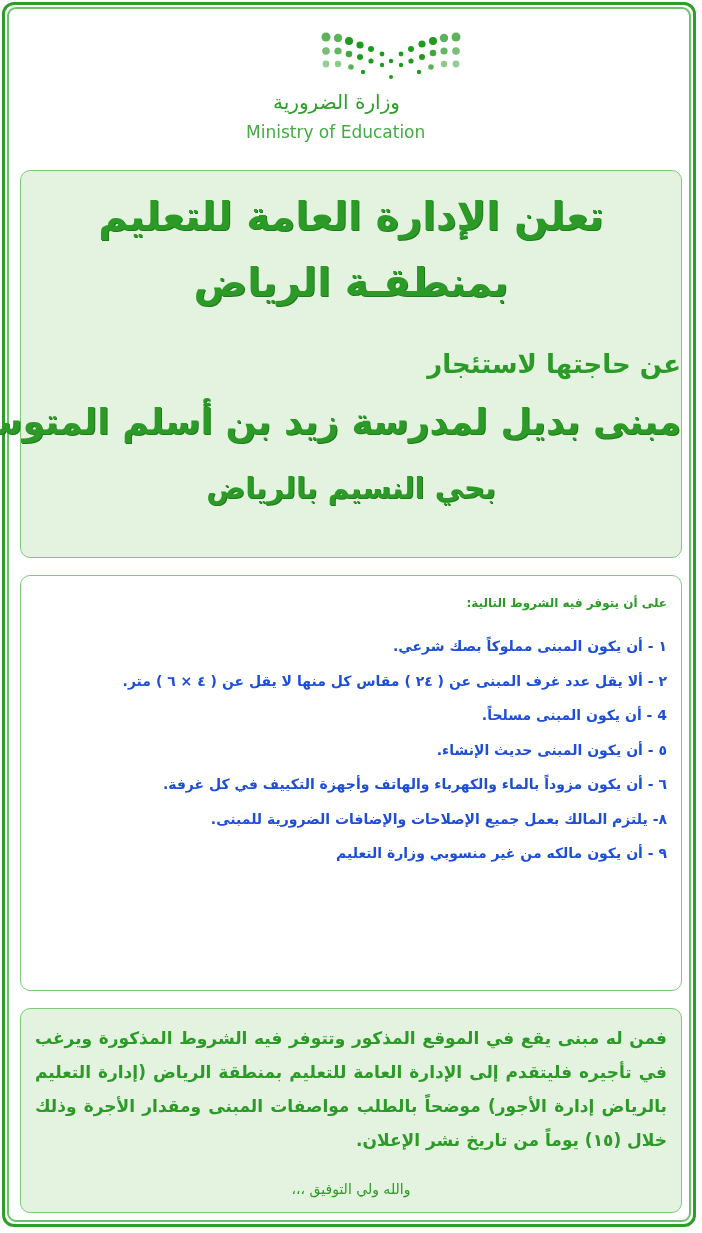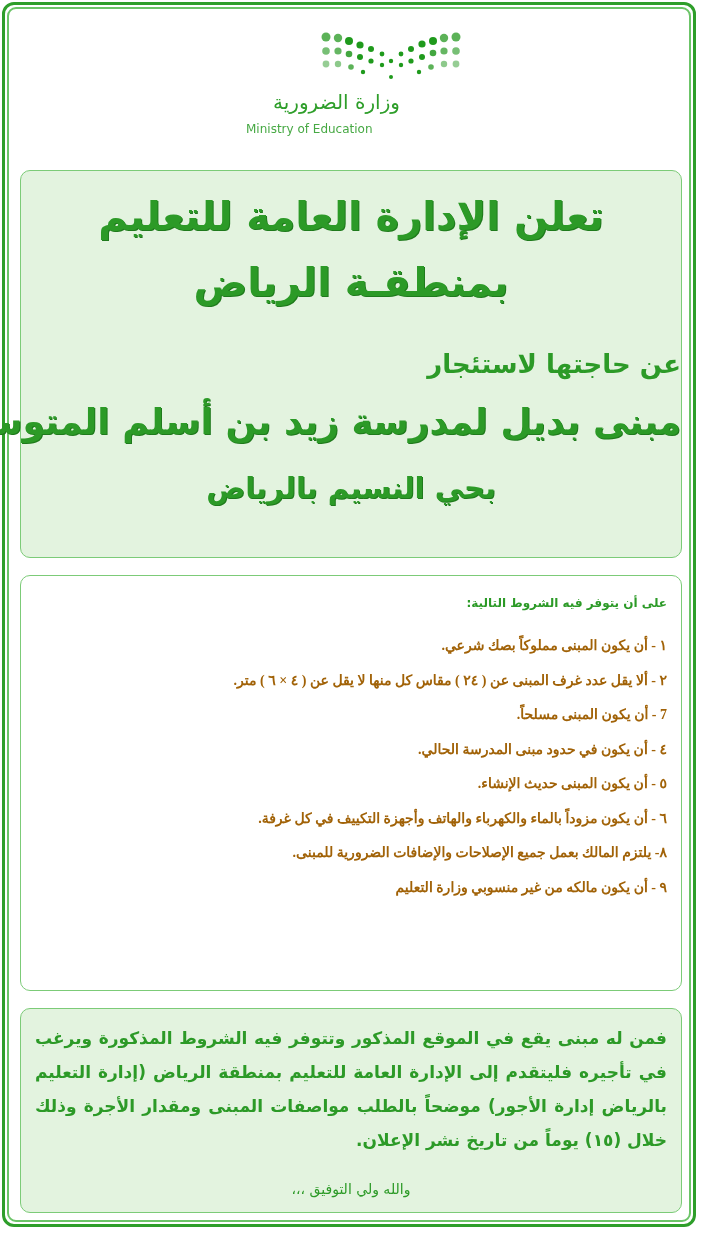--- a/index.html
+++ b/index.html
@@ -49,21 +49,21 @@
     font-size: 20px;
     color: #2e9e2a;
     direction: rtl;
     white-space: nowrap;
     letter-spacing: 0.5px;
   }
   .logo-en {
     position: absolute;
     left: 6px; top: 94px;
     font-family: "DejaVu Sans", sans-serif;
-    font-size: 12px;
+    font-size: 17px;
     color: #47a944;
     white-space: nowrap;
   }
 
   
   .panel {
     position: absolute;
     left: 20px;
     width: 662px;
     border: 1.5px solid #7ccb78;
@@ -104,25 +104,24 @@
   }
   .cond-list {
     position: absolute;
     right: 14px; top: 58px;
     margin: 0; padding: 0;
     list-style: none;
   }
   .cond-item {
     height: 34.5px;
     line-height: 24px;
-    color: #a16207;
+    color: #1d4ed8;
     font-size: 14px;
     font-weight: bold;
     white-space: nowrap;
-    font-family: Liberation Serif, serif;
   }
 
   .closing-text {
     position: absolute;
     right: 14px; left: 14px; top: 12px;
     color: #2c9a27;
     font-size: 17px;
     font-weight: bold;
     line-height: 34px;
     text-align: justify;
@@ -193,22 +192,21 @@
   <div class="hl hl-3">عن حاجتها لاستئجار</div>
   <div class="hl hl-4">مبنى بديل لمدرسة زيد بن أسلم المتوسطة</div>
   <div class="hl hl-5">بحي النسيم بالرياض</div>
 </section>
 
 <section class="panel panel-white conditions-panel">
   <div class="cond-title">على أن يتوفر فيه الشروط التالية:</div>
   <ul class="cond-list">
     <li class="cond-item">١ - أن يكون المبنى مملوكاً بصك شرعي.</li>
     <li class="cond-item">٢ - ألا يقل عدد غرف المبنى عن ( ٢٤ ) مقاس كل منها لا يقل عن ( ٤ × ٦ ) متر.</li>
-    <li class="cond-item">7 - أن يكون المبنى مسلحاً.</li>
-    <li class="cond-item">٤ - أن يكون في حدود مبنى المدرسة الحالي.</li>
+    <li class="cond-item">4 - أن يكون المبنى مسلحاً.</li>
     <li class="cond-item">٥ - أن يكون المبنى حديث الإنشاء.</li>
     <li class="cond-item">٦ - أن يكون مزوداً بالماء والكهرباء والهاتف وأجهزة التكييف في كل غرفة.</li>
     <li class="cond-item">٨- يلتزم المالك بعمل جميع الإصلاحات والإضافات الضرورية للمبنى.</li>
     <li class="cond-item">٩ - أن يكون مالكه من غير منسوبي وزارة التعليم</li>
   </ul>
 </section>
 
 <section class="panel panel-tint closing-panel">
   <div class="closing-text">فمن له مبنى يقع في الموقع المذكور وتتوفر فيه الشروط المذكورة ويرغب في تأجيره فليتقدم إلى الإدارة العامة للتعليم بمنطقة الرياض (إدارة التعليم بالرياض إدارة الأجور) موضحاً بالطلب مواصفات المبنى ومقدار الأجرة وذلك خلال (١٥) يوماً من تاريخ نشر الإعلان.</div>
   <div class="closing-sign">والله ولي التوفيق ،،،</div>

